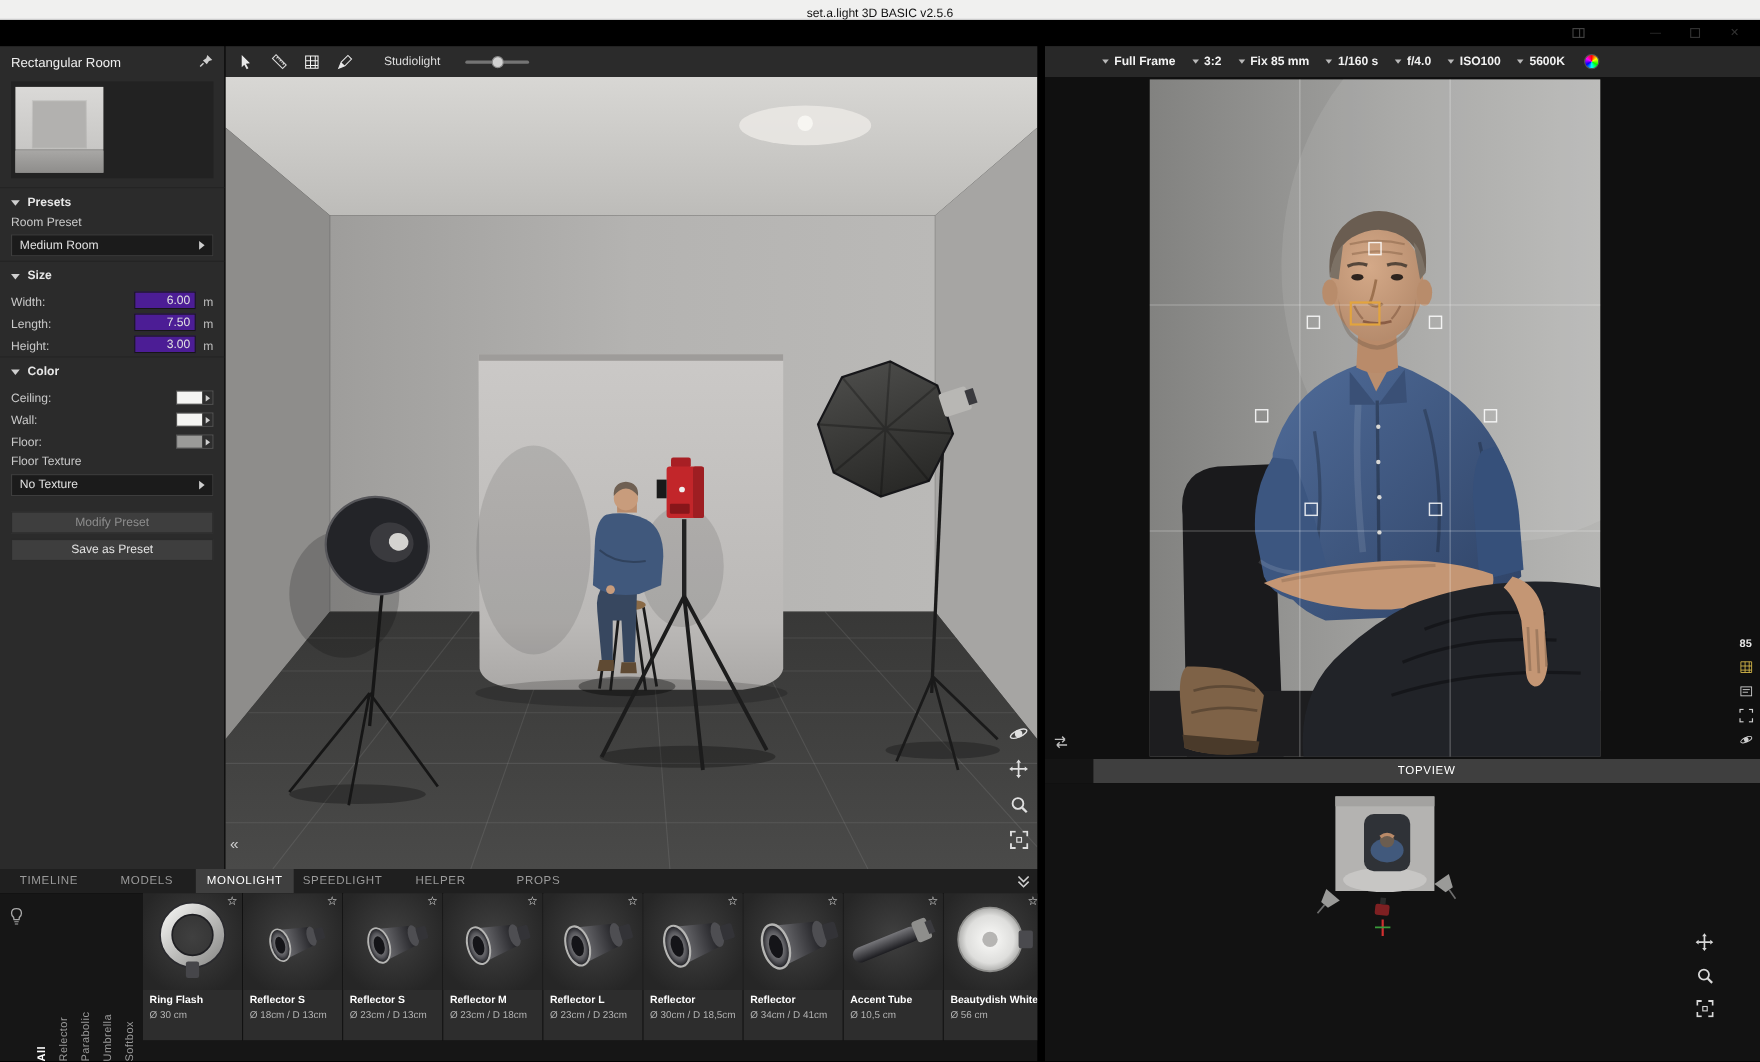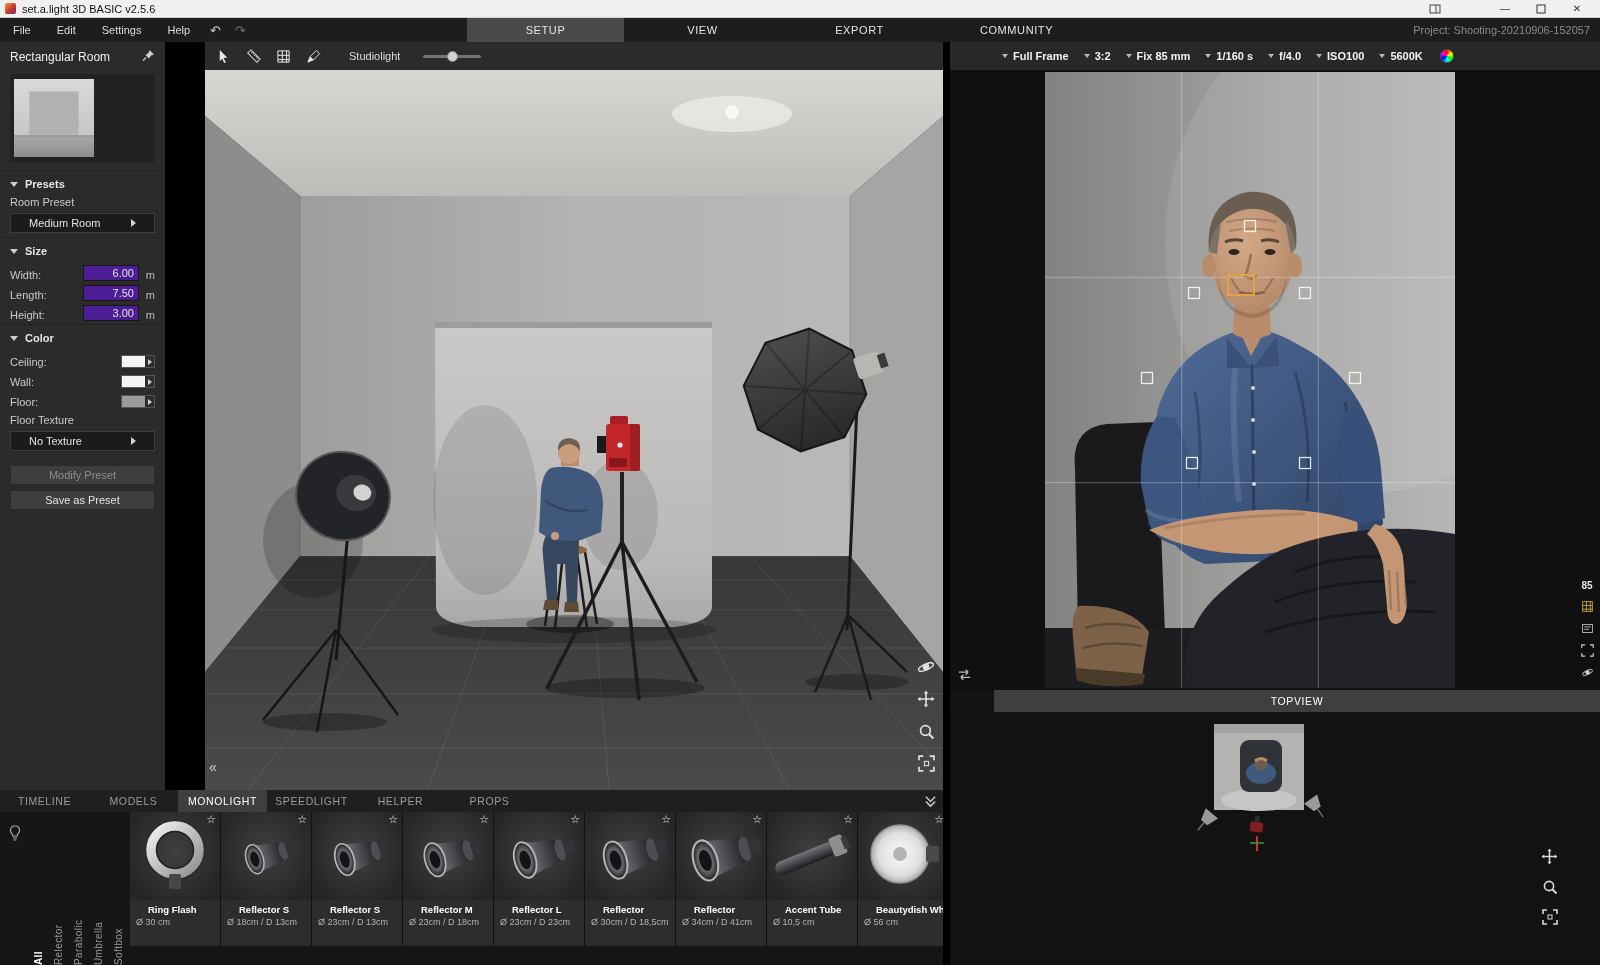--- a/index.html
+++ b/index.html
@@ -1,49 +1,49 @@
 <!DOCTYPE html>
 <html><head>
 <meta charset="utf-8">
 <style>
   html,body{margin:0;padding:0;background:#000;}
   *{box-sizing:border-box;}
   .app{position:relative;width:1600px;height:965px;background:#000;font-family:"Liberation Sans",sans-serif;overflow:hidden;}
 
   
-  .titlebar{position:absolute;left:0;top:0;width:1600px;height:18px;background:#f0f0ef;display:flex;align-items:center;padding:0 5px;gap:6px;border-bottom:1px solid #cfcfcf;}
+  .titlebar{position:absolute;left:0;top:0;width:1600px;height:18px;background:#f0f0ef;display:flex;align-items:center;padding:0 5px;gap:6px;border-bottom:1px solid #cfcfcf;flex-direction:column;}
   .app-ico{width:11px;height:11px;border-radius:2px;background:linear-gradient(135deg,#e8a13a,#c8392f 55%,#7e2a78);}
   .titlebar .title{font-size:11px;color:#111;}
   .win-controls{margin-left:auto;display:flex;height:100%;align-items:center;}
   .win-btn{width:36px;height:100%;display:flex;align-items:center;justify-content:center;font-size:10px;color:#333;}
   .layout-btn{margin-right:34px;}
 
   
   .menubar{position:absolute;left:0;top:18px;width:1600px;height:24px;background:#1d1d1d;display:flex;align-items:center;color:#ddd;font-size:11px;}
   .menu-item{padding:0 13px;height:100%;display:flex;align-items:center;}
   .hist-ico{color:#c9c9c9;font-size:13px;margin:0 7px;}
   .hist-ico.dim{color:#6a6a6a;}
   .main-tabs{position:absolute;left:467px;top:0;height:24px;display:flex;}
   .main-tab{width:157px;height:100%;display:flex;align-items:center;justify-content:center;letter-spacing:.6px;color:#e4e4e4;font-size:11px;}
   .main-tab.active{background:#4a4a4a;}
   .project-label{position:absolute;right:10px;top:0;height:24px;display:flex;align-items:center;color:#8b8b8b;font-size:11px;}
 
   
-  .sidebar{position:absolute;left:0;top:42px;width:165px;height:748px;background:#2b2b2b;color:#c9c9c9;font-size:11px;}
+  .sidebar{position:absolute;left:0;top:42px;width:204px;height:748px;background:#2b2b2b;color:#c9c9c9;font-size:11px;}
   .sb-header{height:30px;display:flex;align-items:center;padding:0 10px;color:#efefef;font-size:12px;}
   .sb-header .pin{margin-left:auto;}
   .sb-thumb-wrap{margin:2px 10px 8px;height:88px;background:#222;display:flex;align-items:center;padding:4px;}
   .room-thumb{position:relative;width:80px;height:78px;background:linear-gradient(180deg,#dad9d7,#c8c7c5 72%,#9d9c9a 72%);}
   .rt-back{position:absolute;left:16px;top:13px;width:48px;height:42px;background:#b2b1af;box-shadow:0 0 0 1px rgba(0,0,0,.08);}
   .rt-floor{position:absolute;left:0;bottom:0;width:100%;height:20px;background:linear-gradient(180deg,#a8a7a5,#8e8d8b);}
   .sb-sec{display:flex;align-items:center;gap:7px;padding:7px 10px 4px;color:#e6e6e6;font-weight:bold;border-top:1px solid #242424;margin-top:3px;}
   .tri-down{width:0;height:0;border-left:4px solid transparent;border-right:4px solid transparent;border-top:5px solid #cfcfcf;}
   .tri-right{width:0;height:0;border-top:4px solid transparent;border-bottom:4px solid transparent;border-left:5px solid #cfcfcf;}
   .sb-plain{padding:2px 10px 4px;}
-  .sb-dd{margin:1px 10px 4px;height:20px;background:#1b1b1b;border:1px solid #3d3d3d;display:flex;align-items:center;padding:0 18px;color:#e0e0e0;}
+  .sb-dd{margin:1px 10px 4px;height:20px;background:#1b1b1b;border:1px solid #3d3d3d;display:flex;align-items:center;padding:0 7px;color:#e0e0e0;}
   .sb-dd .tri-right{margin-left:auto;}
   .sb-row{display:flex;align-items:flex-end;padding:0 10px;height:20px;}
   .sb-row .lbl{width:64px;}
   .sb-input{margin-left:auto;width:56px;height:16px;background:#4c1d95;border:1px solid #161616;color:#e2e2e2;text-align:right;padding:0 4px;line-height:15px;}
   .unit{width:16px;text-align:right;color:#bdbdbd;}
   .swatch{margin-left:auto;width:34px;height:13px;border:1px solid #555;display:flex;}
   .swatch .fill{flex:1;}
   .swatch .sw-arr{width:9px;background:#2e2e2e;display:flex;align-items:center;justify-content:center;}
   .sw-arr .tri-right{border-left-width:4px;border-top-width:3px;border-bottom-width:3px;}
   .sb-btn{margin:5px 10px 0;height:20px;background:#3e3e3e;border:1px solid #2a2a2a;display:flex;align-items:center;justify-content:center;color:#e2e2e2;text-align:right;}
@@ -75,21 +75,21 @@
   .bp-rail .tool-ico{position:absolute;left:6px;top:12px;}
   .bp-cats{width:102px;display:flex;}
   .cat{width:20px;display:flex;justify-content:center;padding-top:10px;}
   .cat span{writing-mode:vertical-lr;transform:rotate(180deg);font-size:10px;color:#9a9a9a;letter-spacing:.4px;}
   .cat.active span{color:#fff;font-weight:bold;}
   .tiles{flex:1;display:flex;gap:1px;background:#111;overflow:hidden;height:134px;}
   .tile{flex:0 0 90px;width:90px;background:#2d2d2d;display:flex;flex-direction:column;}
   .tile-img{position:relative;height:88px;background:radial-gradient(ellipse at 50% 45%,#404040 0%,#262626 80%);}
   .tile-img svg{display:block;width:90px;height:88px;}
   .tile-star{position:absolute;top:1px;right:4px;color:#e4e4e4;font-size:11px;}
-  .tile-name{padding:4px 18px 0;font-size:9.5px;font-weight:bold;color:#fff;white-space:nowrap;overflow:hidden;}
+  .tile-name{padding:4px 6px 0;font-size:9.5px;font-weight:bold;color:#fff;white-space:nowrap;overflow:hidden;}
   .tile-size{padding:2px 6px;font-size:9px;color:#b3b3b3;white-space:nowrap;overflow:hidden;}
 
   
   .right-panel{position:absolute;left:950px;top:42px;width:650px;height:923px;background:#141414;}
   .cam-toolbar{position:absolute;left:0;top:0;width:650px;height:28px;background:#282828;display:flex;align-items:center;gap:15px;padding-left:52px;color:#f2f2f2;font-size:11px;font-weight:bold;}
   .cam-set{display:flex;align-items:center;gap:5px;}
   .cam-set .tri-down{border-left-width:3.5px;border-right-width:3.5px;border-top-width:4.5px;border-top-color:#b9b9b9;}
   .color-wheel{width:14px;height:14px;border-radius:50%;background:conic-gradient(#f00,#ff0,#0f0,#0ff,#00f,#f0f,#f00);border:1px solid #555;margin-left:2px;}
   .cam-view{position:absolute;left:0;top:28px;width:650px;height:620px;background:#101010;}
   .cam-photo{position:absolute;left:95px;top:2px;width:410px;height:616px;}
@@ -177,35 +177,20 @@
       <div class="win-btn">—</div>
       <div class="win-btn">
         <svg width="10" height="10" viewBox="0 0 10 10">
             <rect x="1" y="1" width="8" height="8" fill="none" stroke="#333"></rect>
           </svg>
       </div>
       <div class="win-btn">✕</div>
     </div>
   </div>
 
-  <div class="menubar">
-    <div class="menu-item">File</div>
-    <div class="menu-item">Edit</div>
-    <div class="menu-item">Settings</div>
-    <div class="menu-item">Help</div>
-    <span class="hist-ico">↶</span>
-    <span class="hist-ico dim">↷</span>
-    <div class="main-tabs">
-      <div class="main-tab active">SETUP</div>
-      <div class="main-tab">VIEW</div>
-      <div class="main-tab">EXPORT</div>
-      <div class="main-tab">COMMUNITY</div>
-    </div>
-    <div class="project-label">Project: Shooting-20210906-152057</div>
-  </div>
 
   <div class="sidebar">
     <div class="sb-header">
       <span>Rectangular Room</span>
       <span class="pin">
         <svg width="13" height="13" viewBox="0 0 13 13">
             <path d="M7.5 1 L12 5.5 L9 6.5 L7 9.5 L3.5 6 L6.5 4 Z" fill="#cfcfcf"></path>
             <line x1="4" y1="8.5" x2="1" y2="11.5" stroke="#cfcfcf" stroke-width="1.3"></line>
           </svg>
       </span>

